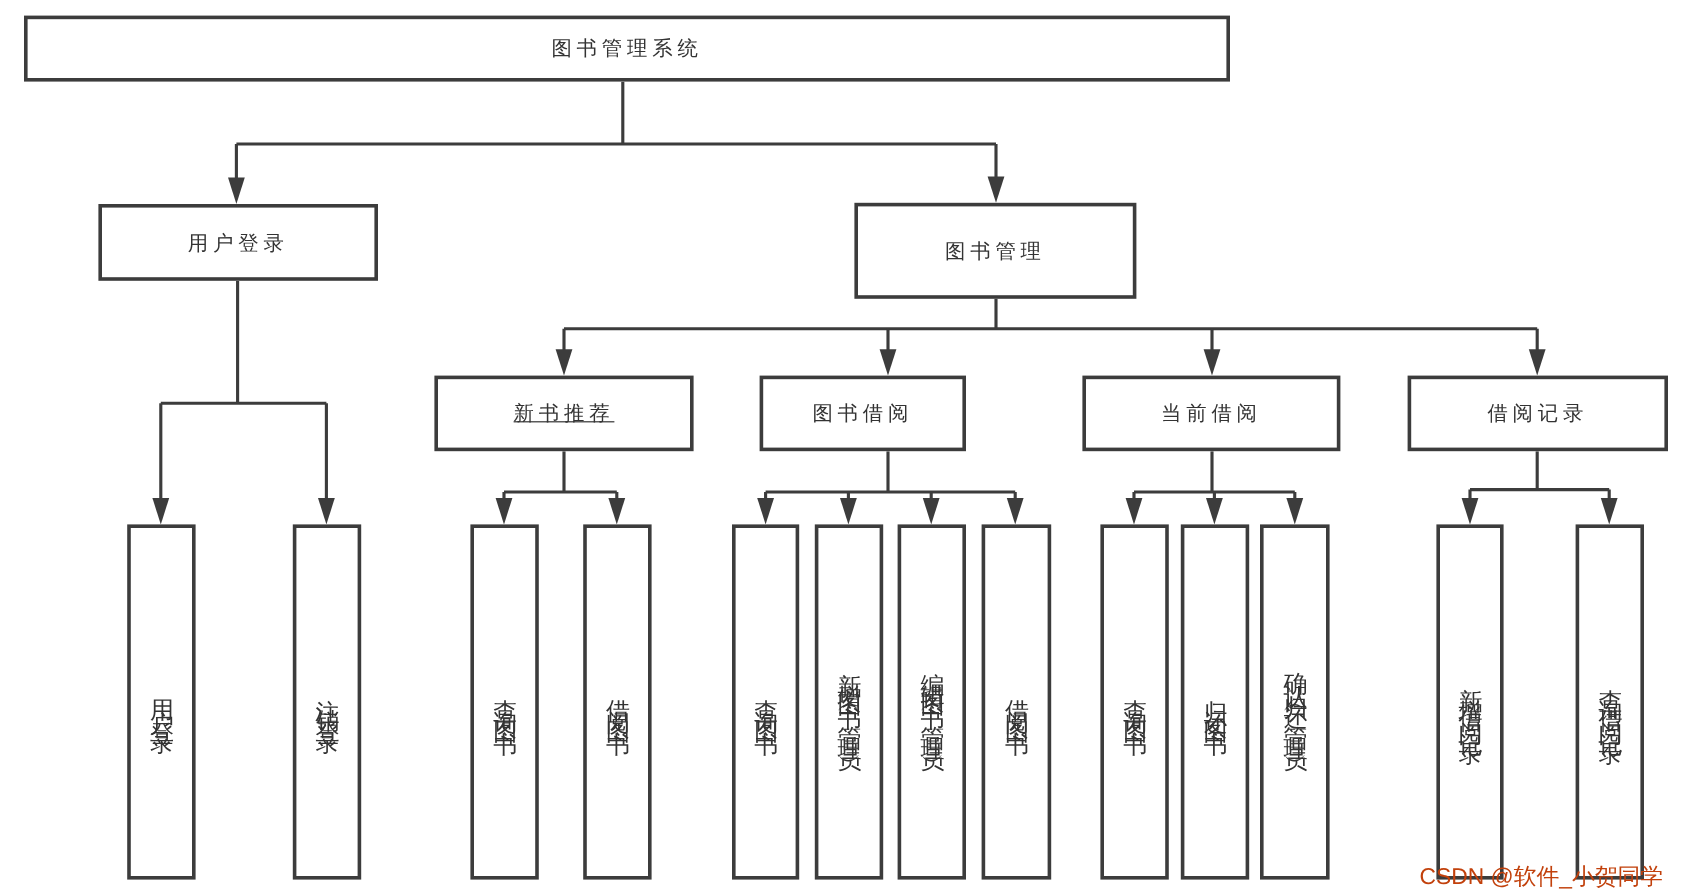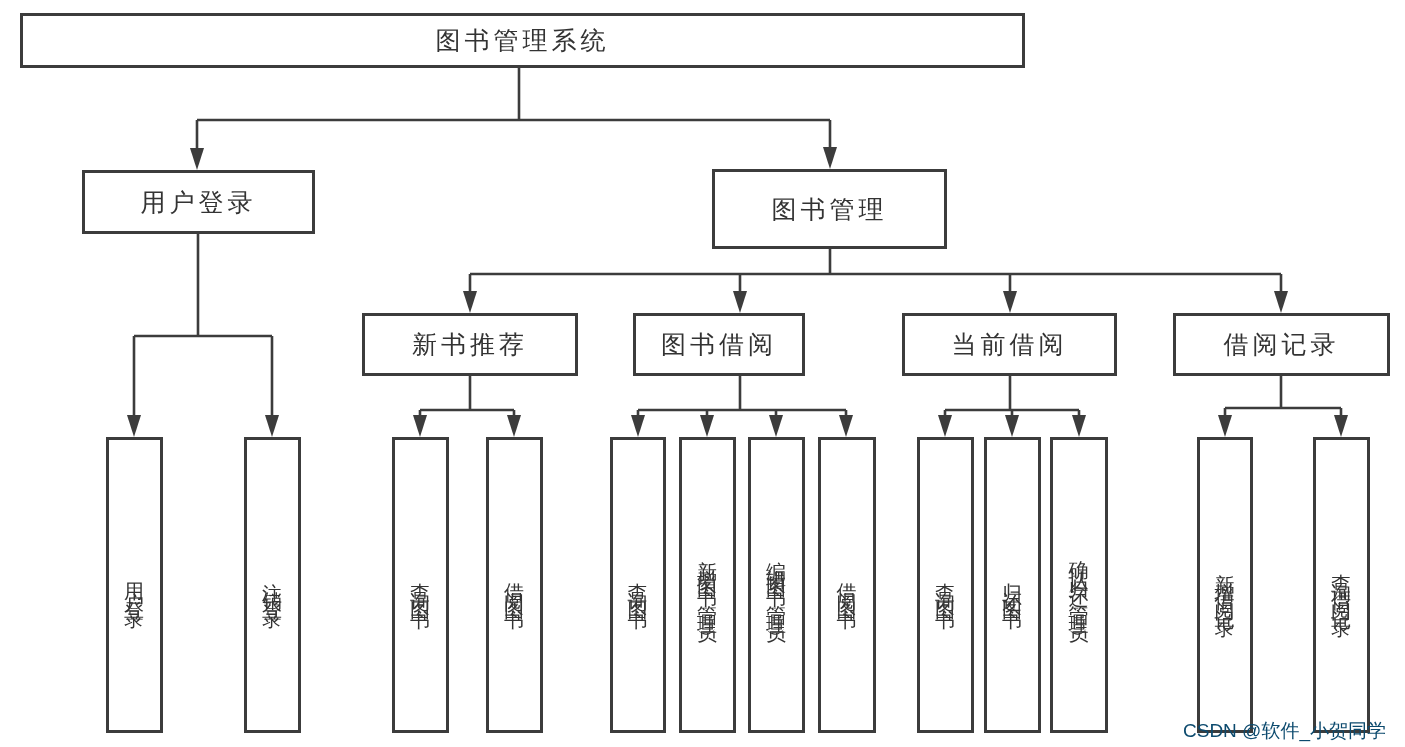--- a/index.html
+++ b/index.html
@@ -27,39 +27,39 @@
     box-sizing: border-box;
     border: 3px solid #3c3c3c;
     background: #ffffff;
     color: #333333;
     display: flex;
     align-items: center;
     justify-content: center;
     z-index: 2;
   }
   .hbox {
-    font-size: 25px;
+    font-size: 17px;
     letter-spacing: 4px;
     white-space: nowrap;
     text-align: right;
   }
   .vbox {
     top: 437px;
     height: 296px;
     writing-mode: vertical-rl;
     text-orientation: mixed;
     font-size: 20px;
     letter-spacing: 9px;
     line-height: 1;
   }
   
   .n-root           { left: 20px;   top: 13px;  width: 1005px; height: 55px; }
   .n-user-login     { left: 82px;   top: 170px; width: 233px;  height: 64px; }
   .n-book-mgmt      { left: 712px;  top: 169px; width: 235px;  height: 80px; }
-  .n-new-book-rec   { left: 362px;  top: 313px; width: 216px;  height: 63px; }
+  .n-new-book-rec   { left: 362px;  top: 313px; width: 216px;  height: 63px; text-decoration: underline; }
   .n-book-borrow    { left: 633px;  top: 313px; width: 172px;  height: 63px; }
   .n-current-borrow { left: 902px;  top: 313px; width: 215px;  height: 63px; }
   .n-borrow-records { left: 1173px; top: 313px; width: 217px;  height: 63px; }
   
   .l-user-login      { left: 106px;  width: 57px; }
   .l-logout          { left: 244px;  width: 57px; }
   .l-query-books-1   { left: 392px;  width: 57px; }
   .l-borrow-books-1  { left: 486px;  width: 57px; }
   .l-query-books-2   { left: 610px;  width: 56px; }
   .l-add-book        { left: 679px;  width: 57px; }
@@ -68,21 +68,21 @@
   .l-query-books-3   { left: 917px;  width: 57px; }
   .l-return-book     { left: 984px;  width: 57px; }
   .l-confirm-return  { left: 1050px; width: 58px; }
   .l-add-record      { left: 1197px; width: 56px; }
   .l-query-record    { left: 1313px; width: 57px; }
   .watermark {
     position: absolute;
     left: 1183px;
     top: 718px;
     font-size: 19px;
-    color: #0c4a6e;
+    color: #c2410c;
     white-space: nowrap;
     z-index: 5;
   }
 </style>
 </head>
 <body>
 
 <div class="canvas">
 
   <svg class="connectors" viewBox="0 0 1405 747" xmlns="http://www.w3.org/2000/svg" fill="none" stroke="#3c3c3c" stroke-width="2.6">

